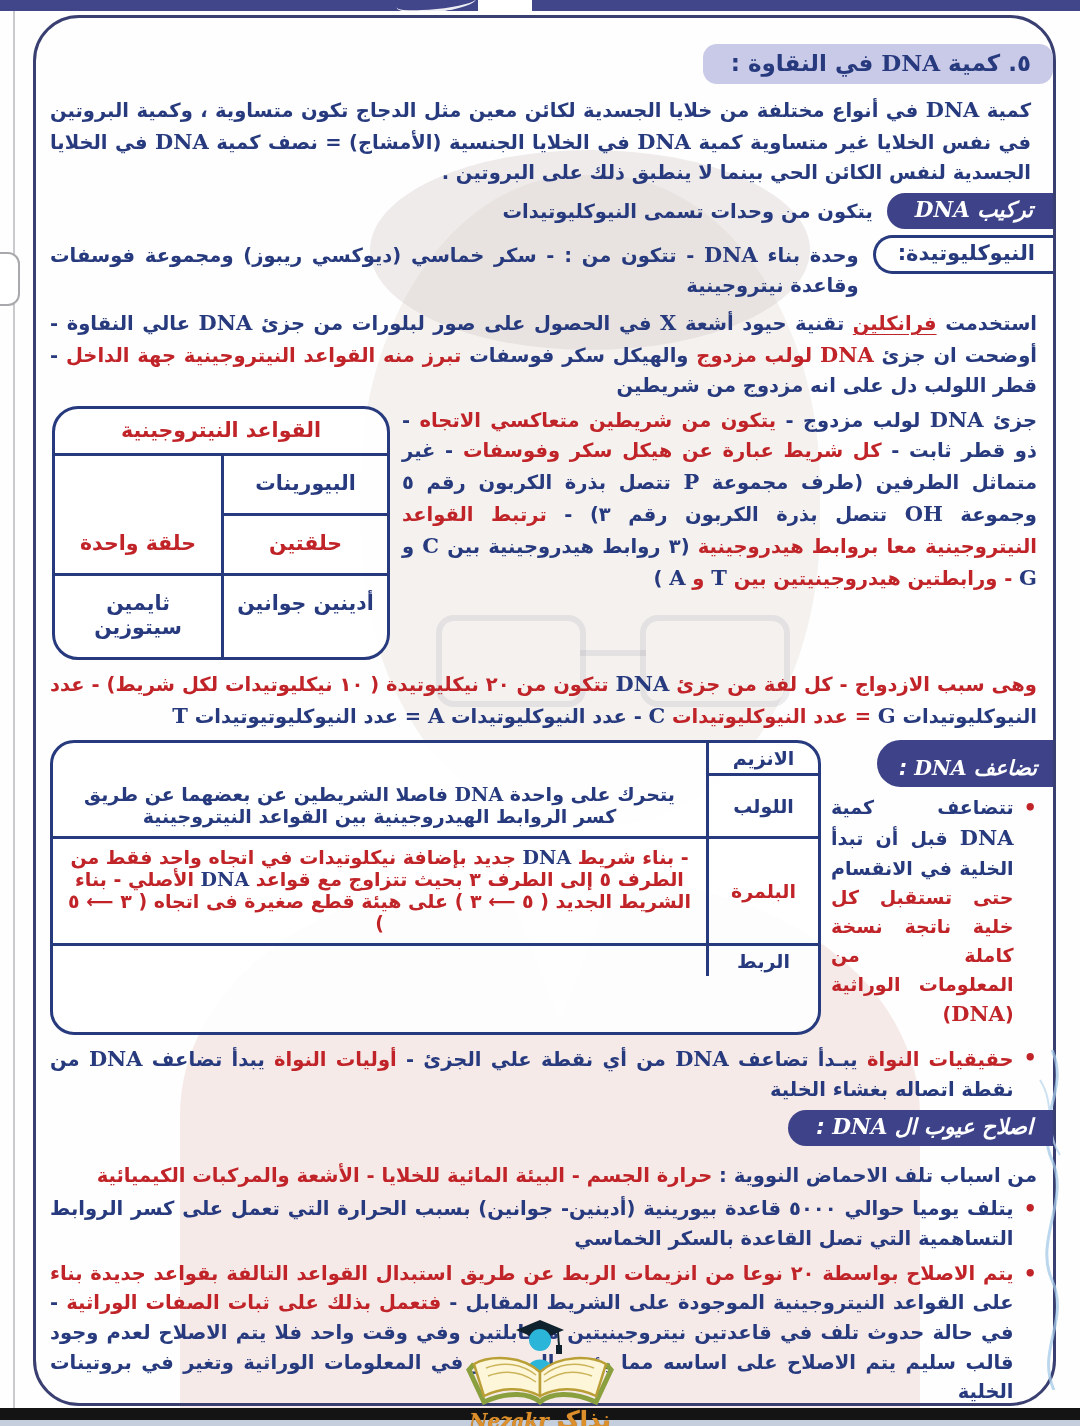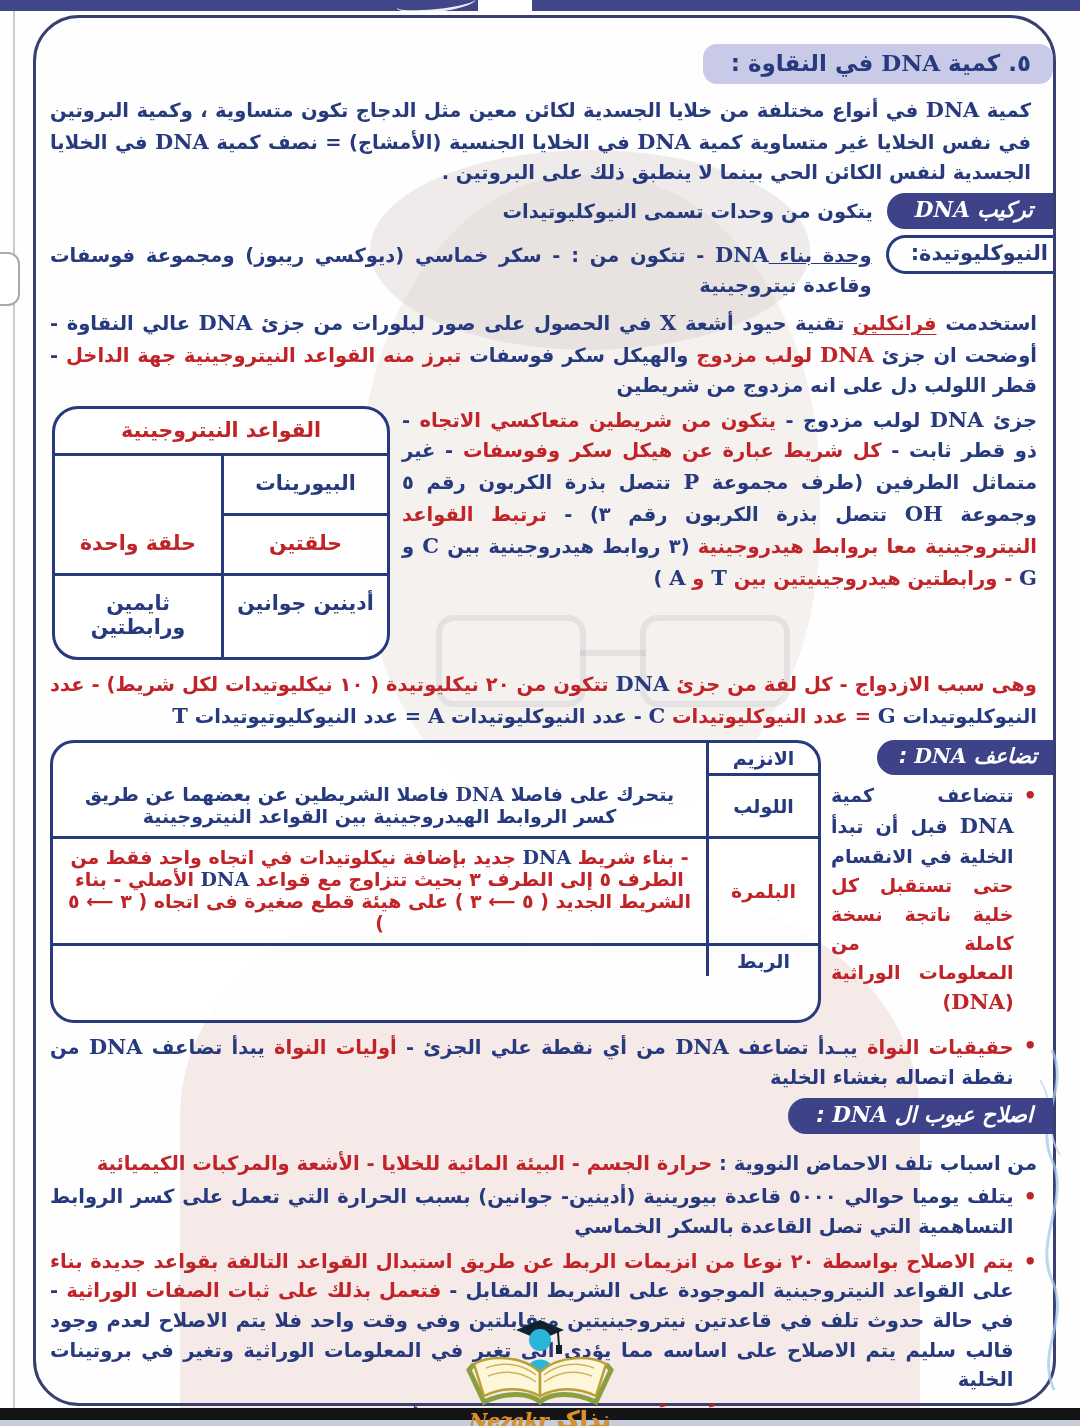--- a/index.html
+++ b/index.html
@@ -56,21 +56,21 @@
     width:fit-content;background:var(--indigo);color:#ffffff;
     font-size:21.5px;padding:4px 20px 7px 28px;border-radius:24px 0 0 24px;
     margin:0 -16px 6px 0;
     font-style:italic;
   }
   .badge-dark span{color:#fff !important;}
   .row{display:flex;align-items:center;gap:14px;margin:2px -16px 6px 0;}
   .row .badge-dark{margin:0;}
   .pill{
     border:3px solid var(--navy);border-right:none;border-radius:22px 0 0 22px;
-    color:var(--navy);font-size:21px;padding:3px 5px 6px 22px;white-space:nowrap;
+    color:var(--navy);font-size:21px;padding:3px 18px 6px 22px;white-space:nowrap;
   }
   .nuc{align-items:flex-start;margin-bottom:6px;}
   .nuc .t{flex:1;padding-top:4px;}
   .intro{margin:0 6px 6px 0;}
   .franklin{margin-bottom:4px;text-align-last:right;}
 
   
   .bases{
     float:left;width:338px;margin:2px 10px 8px 2px;
     border:3px solid var(--navy);border-radius:26px;overflow:hidden;
@@ -82,21 +82,21 @@
   .bt-row>div:first-child{border-left:3px solid var(--navy);}
   .bt-row:not(:last-child)>div{border-bottom:3px solid var(--navy);}
 
   .watson{margin-left:352px;}
   .watson .t{margin-top:2px;}
   .pairing{clear:both;margin:6px 0 8px;}
 
   
   .repl{display:flex;gap:10px;margin:2px 0 8px;}
   .repl-side{width:206px;flex:0 0 auto;}
-  .repl-side .badge-dark{font-size:20.5px;padding:4px 16px 7px 22px;}
+  .repl-side .badge-dark{font-size:20.5px;padding:16px 16px 7px 22px;}
   .repl-side .t{font-size:19px;}
   .enz{
     flex:1;border:3px solid var(--navy);border-radius:24px;overflow:hidden;
     background:rgba(255,255,255,.9);font-size:19px;
   }
   .enz-row{display:grid;grid-template-columns:112px 1fr;}
   .enz-row .n{display:flex;align-items:center;justify-content:center;color:var(--navy);border-left:3px solid var(--navy);padding:4px;}
   .enz-row .r{padding:7px 12px 9px;text-align:center;}
   .enz-row:not(:last-child)>div{border-bottom:3px solid var(--navy);}
   .enz-row.head .r{color:var(--red);}
@@ -147,37 +147,37 @@
 
     <p class="t intro"><span style="color: rgb(39, 58, 126);">كمية </span><span class="latin" style="color: rgb(39, 58, 126);">DNA</span><span style="color: rgb(39, 58, 126);"> في أنواع مختلفة من خلايا الجسدية لكائن معين مثل الدجاج تكون متساوية ، وكمية البروتين في نفس الخلايا غير متساوية كمية </span><span class="latin" style="color: rgb(39, 58, 126);">DNA</span><span style="color: rgb(39, 58, 126);"> في الخلايا الجنسية (الأمشاج) = نصف كمية </span><span class="latin" style="color: rgb(39, 58, 126);">DNA</span><span style="color: rgb(39, 58, 126);"> في الخلايا الجسدية لنفس الكائن الحي بينما لا ينطبق ذلك على البروتين .</span></p>
 
     <div class="row">
       <div class="badge-dark"><span>تركيب </span><span class="latin">DNA</span></div>
       <div class="t"><span style="color: rgb(39, 58, 126);">يتكون من وحدات تسمى النيوكليوتيدات</span></div>
     </div>
 
     <div class="row nuc">
       <div class="pill">النيوكليوتيدة:</div>
-      <div class="t"><span style="color: rgb(39, 58, 126); text-decoration: underline;">وحدة بناء </span><span class="latin" style="color: rgb(39, 58, 126);">DNA</span><span style="color: rgb(39, 58, 126);"> - تتكون من : - سكر خماسي (ديوكسي ريبوز) ومجموعة فوسفات وقاعدة نيتروجينية</span></div>
+      <div class="t"><span style="color: rgb(39, 58, 126);">وحدة بناء </span><span class="latin" style="color: rgb(39, 58, 126);">DNA</span><span style="color: rgb(39, 58, 126);"> - تتكون من : - سكر خماسي (ديوكسي ريبوز) ومجموعة فوسفات وقاعدة نيتروجينية</span></div>
     </div>
 
     <p class="t franklin"><span style="color: rgb(39, 58, 126);">استخدمت </span><span style="color: rgb(192, 36, 40); text-decoration: underline; text-underline-offset: 4px;">فرانكلين</span><span style="color: rgb(39, 58, 126);"> تقنية حيود أشعة </span><span class="latin" style="color: rgb(39, 58, 126);">X</span><span style="color: rgb(39, 58, 126);"> في الحصول على صور لبلورات من جزئ </span><span class="latin" style="color: rgb(39, 58, 126);">DNA</span><span style="color: rgb(39, 58, 126);"> عالي النقاوة - أوضحت ان جزئ </span><span class="latin" style="color: rgb(192, 36, 40);">DNA</span><span style="color: rgb(39, 58, 126);"> </span><span style="color: rgb(192, 36, 40);">لولب مزدوج</span><span style="color: rgb(39, 58, 126);"> والهيكل سكر فوسفات </span><span style="color: rgb(192, 36, 40);">تبرز منه القواعد النيتروجينية جهة الداخل</span><span style="color: rgb(39, 58, 126);"> - قطر اللولب دل على انه مزدوج من شريطين</span></p>
 
     <div class="bases">
       <div class="bt-title">القواعد النيتروجينية</div>
       <div class="bt-row">
         <div style="color: rgb(39, 58, 126);">البيورينات</div>
       </div>
       <div class="bt-row">
         <div style="color: rgb(192, 36, 40);">حلقتين</div>
         <div style="color: rgb(192, 36, 40);">حلقة واحدة</div>
       </div>
       <div class="bt-row">
         <div style="color: rgb(39, 58, 126);">أدينين جوانين</div>
-        <div style="color: rgb(39, 58, 126);">ثايمين ورابطتين</div>
+        <div style="color: rgb(39, 58, 126);">ثايمين سيتوزين</div>
       </div>
     </div>
 
     <div class="watson">
       <p class="t"><span style="color: rgb(39, 58, 126);">جزئ </span><span class="latin" style="color: rgb(39, 58, 126);">DNA</span><span style="color: rgb(39, 58, 126);"> لولب مزدوج - </span><span style="color: rgb(192, 36, 40);">يتكون من شريطين متعاكسي الاتجاه</span><span style="color: rgb(39, 58, 126);"> - ذو قطر ثابت - </span><span style="color: rgb(192, 36, 40);">كل شريط عبارة عن هيكل سكر وفوسفات</span><span style="color: rgb(39, 58, 126);"> - غير متماثل الطرفين (طرف مجموعة </span><span class="latin" style="color: rgb(39, 58, 126);">P</span><span style="color: rgb(39, 58, 126);"> تتصل بذرة الكربون رقم ٥ وجموعة </span><span class="latin" style="color: rgb(39, 58, 126);">OH</span><span style="color: rgb(39, 58, 126);"> تتصل بذرة الكربون رقم ٣) - </span><span style="color: rgb(192, 36, 40);">ترتبط القواعد النيتروجينية معا بروابط هيدروجينية</span><span style="color: rgb(39, 58, 126);"> (٣ روابط هيدروجينية بين </span><span class="latin" style="color: rgb(39, 58, 126);">C</span><span style="color: rgb(39, 58, 126);"> و </span><span class="latin" style="color: rgb(39, 58, 126);">G</span><span style="color: rgb(192, 36, 40);"> - </span><span style="color: rgb(192, 36, 40);">ورابطتين هيدروجينيتين بين </span><span class="latin" style="color: rgb(39, 58, 126);">T</span><span style="color: rgb(192, 36, 40);"> و </span><span class="latin" style="color: rgb(39, 58, 126);">A</span><span style="color: rgb(39, 58, 126);"> )</span></p>
     </div>
 
     <p class="t pairing"><span style="color: rgb(192, 36, 40);">وهى سبب الازدواج - كل لفة من جزئ </span><span class="latin" style="color: rgb(39, 58, 126);">DNA</span><span style="color: rgb(192, 36, 40);"> تتكون من ٢٠ نيكليوتيدة ( ١٠ نيكليوتيدات لكل شريط) - </span><span style="color: rgb(192, 36, 40);">عدد </span><span style="color: rgb(39, 58, 126);">النيوكليوتيدات </span><span class="latin" style="color: rgb(39, 58, 126);">G</span><span style="color: rgb(192, 36, 40);"> = </span><span style="color: rgb(192, 36, 40);">عدد النيوكليوتيدات </span><span class="latin" style="color: rgb(39, 58, 126);">C</span><span style="color: rgb(39, 58, 126);"> - </span><span style="color: rgb(39, 58, 126);">عدد النيوكليوتيدات </span><span class="latin" style="color: rgb(39, 58, 126);">A</span><span style="color: rgb(39, 58, 126);"> = عدد النيوكليوتيوتيدات </span><span class="latin" style="color: rgb(39, 58, 126);">T</span></p>
 
     <div class="repl">
@@ -187,21 +187,21 @@
           <span class="dot">•</span>
           <div class="t"><span style="color: rgb(39, 58, 126);">تتضاعف كمية </span><span class="latin" style="color: rgb(39, 58, 126);">DNA</span><span style="color: rgb(39, 58, 126);"> قبل أن تبدأ الخلية في الانقسام </span><span style="color: rgb(192, 36, 40);">حتى تستقبل كل خلية ناتجة نسخة كاملة من المعلومات الوراثية (</span><span class="latin" style="color: rgb(192, 36, 40);">DNA</span><span style="color: rgb(192, 36, 40);">)</span></div>
         </div>
       </div>
       <div class="enz">
         <div class="enz-row head">
           <div class="n">الانزيم</div>
         </div>
         <div class="enz-row">
           <div class="n" style="color: rgb(39, 58, 126);">اللولب</div>
-          <div class="r"><span style="color: rgb(39, 58, 126);">يتحرك على فاصلا </span><span class="latin" style="color: rgb(39, 58, 126);">DNA</span><span style="color: rgb(39, 58, 126);"> فاصلا الشريطين عن بعضهما عن طريق كسر الروابط الهيدروجينية بين القواعد النيتروجينية</span></div>
+          <div class="r"><span style="color: rgb(39, 58, 126);">يتحرك على واحدة </span><span class="latin" style="color: rgb(39, 58, 126);">DNA</span><span style="color: rgb(39, 58, 126);"> فاصلا الشريطين عن بعضهما عن طريق كسر الروابط الهيدروجينية بين القواعد النيتروجينية</span></div>
         </div>
         <div class="enz-row">
           <div class="n" style="color: rgb(192, 36, 40);">البلمرة</div>
           <div class="r"><span style="color: rgb(192, 36, 40);">- بناء شريط </span><span class="latin" style="color: rgb(39, 58, 126);">DNA</span><span style="color: rgb(192, 36, 40);"> جديد بإضافة نيكلوتيدات في اتجاه واحد فقط من الطرف ٥ إلى الطرف ٣ بحيث تتزاوج مع قواعد </span><span class="latin" style="color: rgb(39, 58, 126);">DNA</span><span style="color: rgb(192, 36, 40);"> الأصلي - بناء الشريط الجديد ( ٥ ⟵ ٣ ) على هيئة قطع صغيرة فى اتجاه ( ٣ ⟵ ٥ )</span></div>
         </div>
         <div class="enz-row">
           <div class="n" style="color: rgb(39, 58, 126);">الربط</div>
         </div>
       </div>
     </div>

